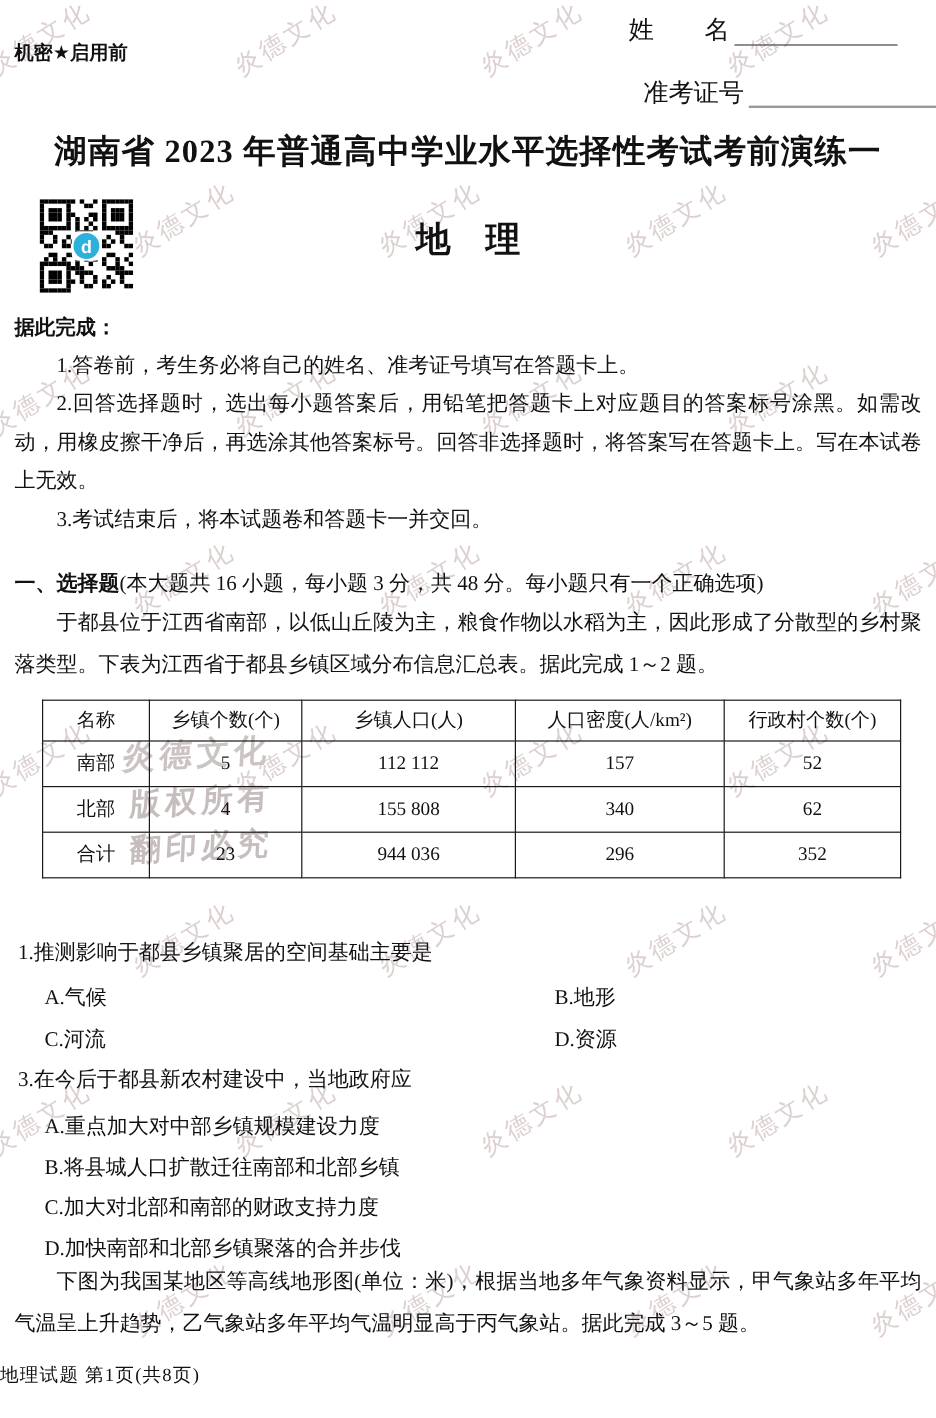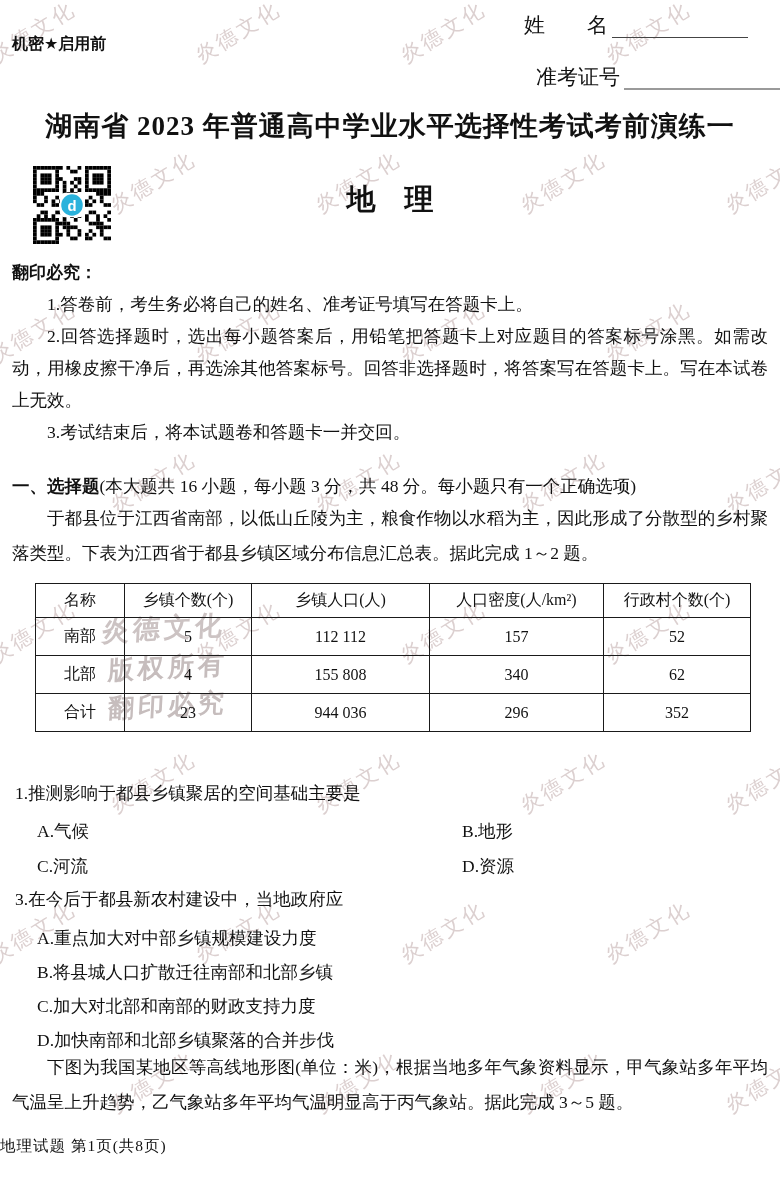--- a/index.html
+++ b/index.html
@@ -390,21 +390,21 @@
           <rect x="20" y="19" width="1" height="1" fill="#000"></rect>
           <rect x="7.2" y="7.2" width="6.6" height="6.6" rx="1.4" fill="#fff"></rect>
           <circle cx="10.5" cy="10.5" r="2.9" fill="#2ab2dc"></circle>
           <text x="10.5" y="12" font-size="4" font-family="&quot;Liberation Sans&quot;,sans-serif" font-weight="bold" fill="#fff" text-anchor="middle">d</text>
         </svg>
     </div>
 
     <div class="subject">地　理</div>
 
     <div class="notice">
-      <div class="notice-head">翻印必究：</div>
+      <div class="notice-head">据此完成：</div>
       <p>1.答卷前，考生务必将自己的姓名、准考证号填写在答题卡上。</p>
       <p>2.回答选择题时，选出每小题答案后，用铅笔把答题卡上对应题目的答案标号涂黑。如需改动，用橡皮擦干净后，再选涂其他答案标号。回答非选择题时，将答案写在答题卡上。写在本试卷上无效。</p>
       <p>3.考试结束后，将本试题卷和答题卡一并交回。</p>
     </div>
 
     <div class="section-head"><span class="bold">一、选择题</span><span>(本大题共 16 小题，每小题 3 分，共 48 分。每小题只有一个正确选项)</span></div>
 
     <div class="passage passage1">于都县位于江西省南部，以低山丘陵为主，粮食作物以水稻为主，因此形成了分散型的乡村聚落类型。下表为江西省于都县乡镇区域分布信息汇总表。据此完成 1～2 题。</div>
 
     <table class="geo-table">

